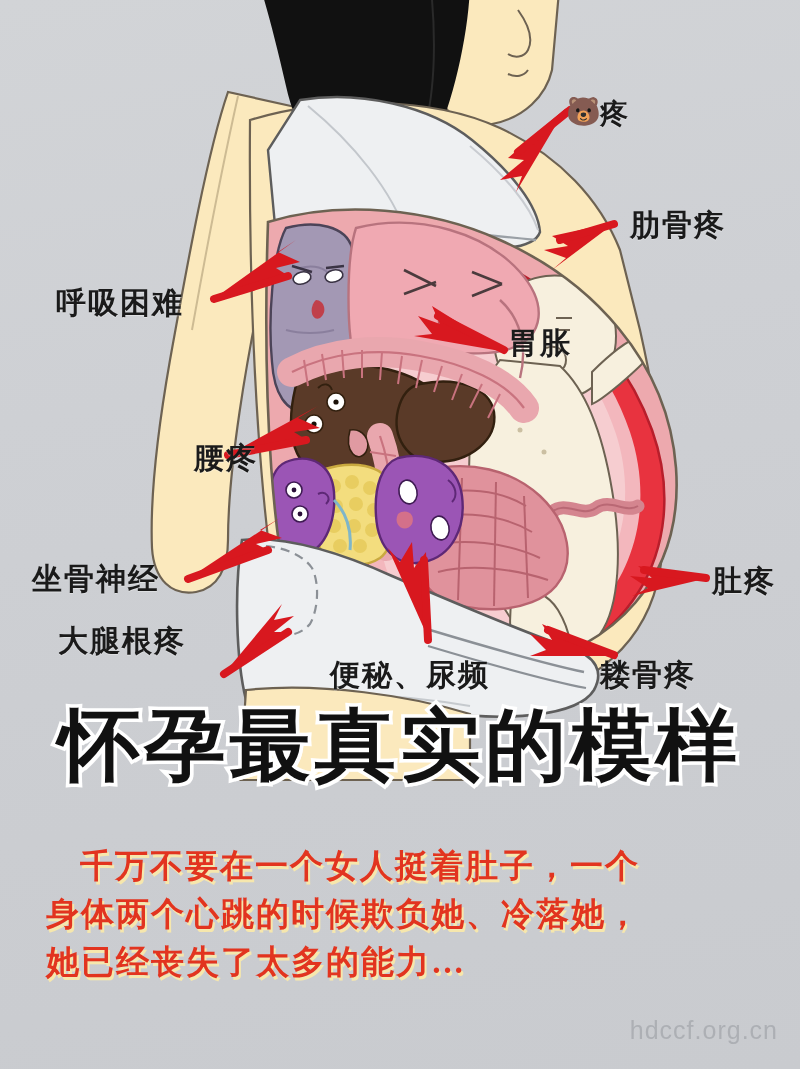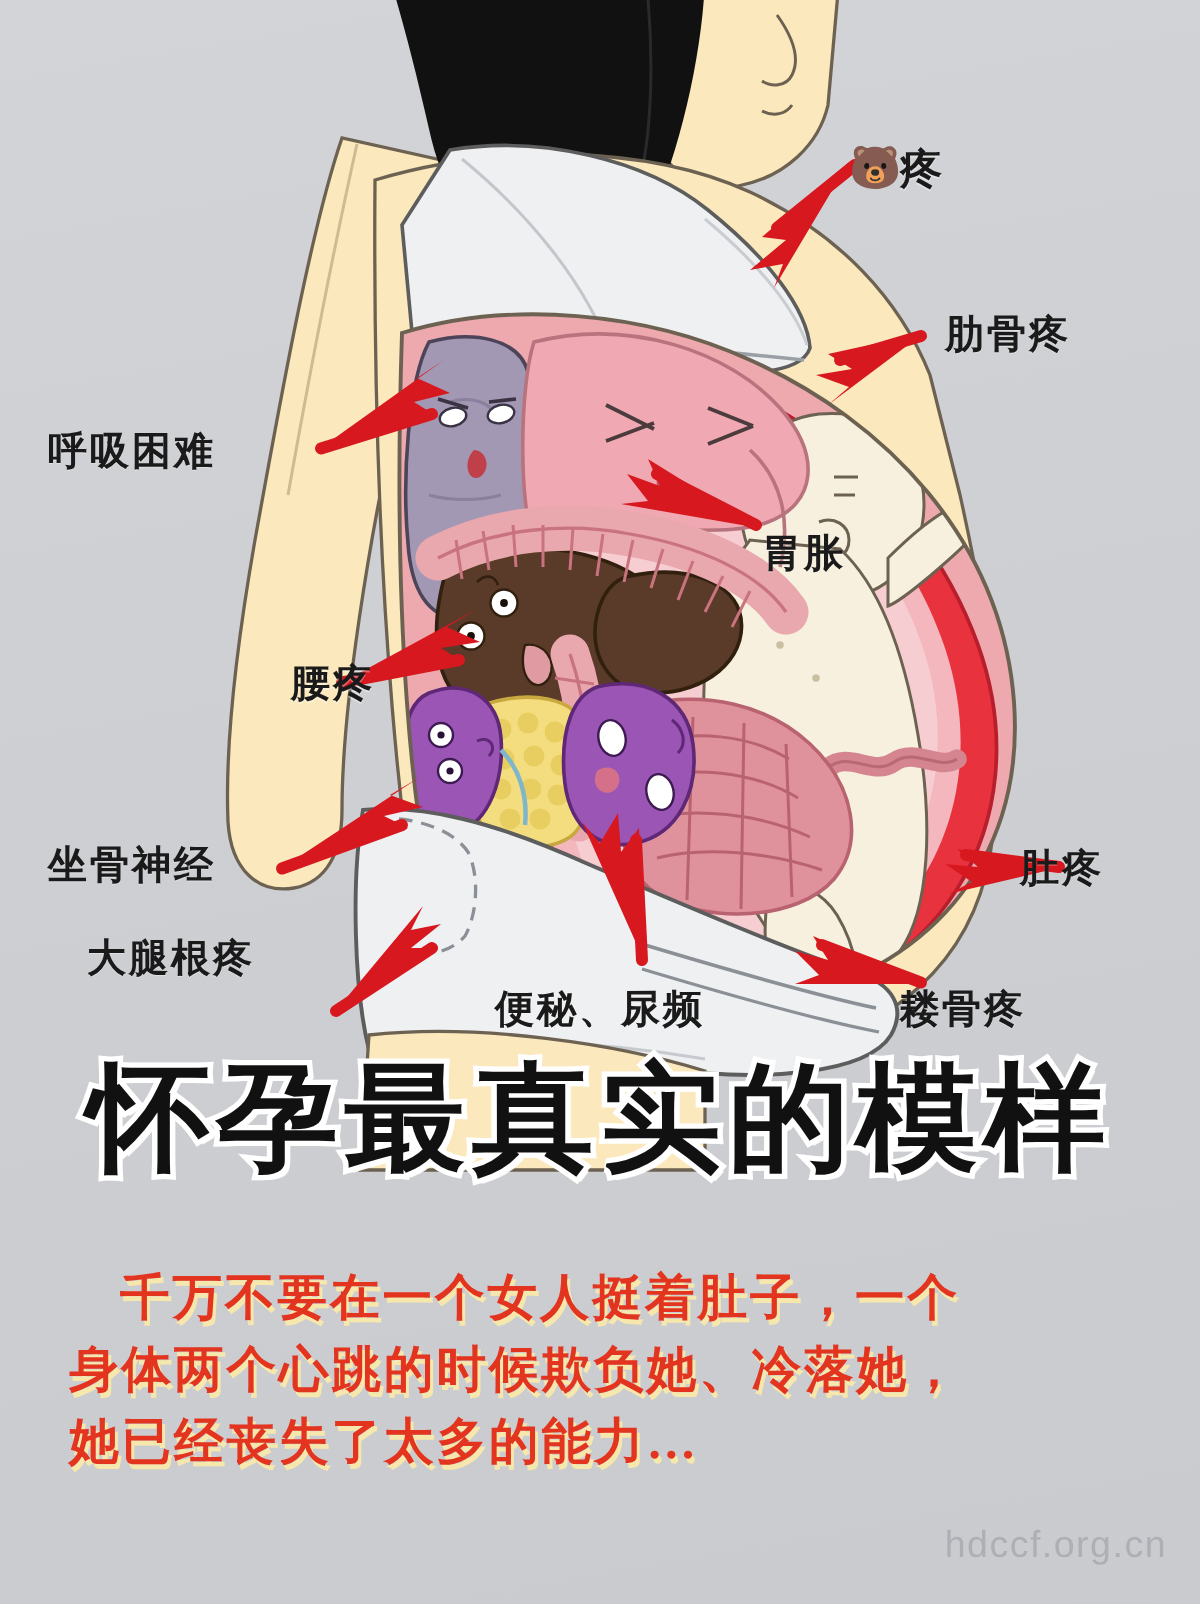--- a/index.html
+++ b/index.html
@@ -22,21 +22,21 @@
     position:absolute;
     color:#1a1a1a;
     font-family:"Liberation Serif","DejaVu Serif",serif;
     font-weight:700;
     white-space:nowrap;
     letter-spacing:2px;
     line-height:1;
     text-shadow:0 1px 0 rgba(255,255,255,.35);
   }
   .lbl.s28{font-size:28px;}
-  .lbl.s31{font-size:26px;}
+  .lbl.s31{font-size:30px;}
   .bearemoji{
     position:absolute;
     font-family:"DejaVu Sans",sans-serif;
     font-size:28px;
     line-height:1;
   }
 
   
   #headline{
     position:absolute;
@@ -401,29 +401,29 @@
       <path d="M428,640 L424,560"></path>
       <path d="M614,655 L548,630"></path>
     </g>
   </svg>
 
   <span class="bearemoji" style="left:566px;top:98px;">🐻</span>
   <span class="lbl s28" style="left:600px;top:100px;">疼</span>
 
   <span class="lbl s31" style="left:630px;top:210px;">肋骨疼</span>
 
-  <span class="lbl s31" style="left:32px;top:288px;">呼吸困难</span>
-
-  <span class="lbl s31" style="left:508px;top:356px;">胃胀</span>
+  <span class="lbl s31" style="left:56px;top:288px;">呼吸困难</span>
+
+  <span class="lbl s31" style="left:508px;top:328px;">胃胀</span>
 
   <span class="lbl s31" style="left:160px;top:443px;margin-left:34px;">腰疼</span>
 
   <span class="lbl s31" style="left:32px;top:564px;text-align:center;">坐骨神经</span>
 
-  <span class="lbl s31" style="left:680px;top:566px;">肚疼</span>
+  <span class="lbl s31" style="left:712px;top:566px;">肚疼</span>
 
   <span class="lbl s31" style="left:58px;top:626px;">大腿根疼</span>
 
   <span class="lbl s31" style="left:330px;top:660px;">便秘、尿频</span>
 
   <span class="lbl s31" style="left:600px;top:660px;">耧骨疼</span>
 
   <div id="headline">怀孕最真实的模样</div>
 
   <div id="watermark">hdccf.org.cn</div>

